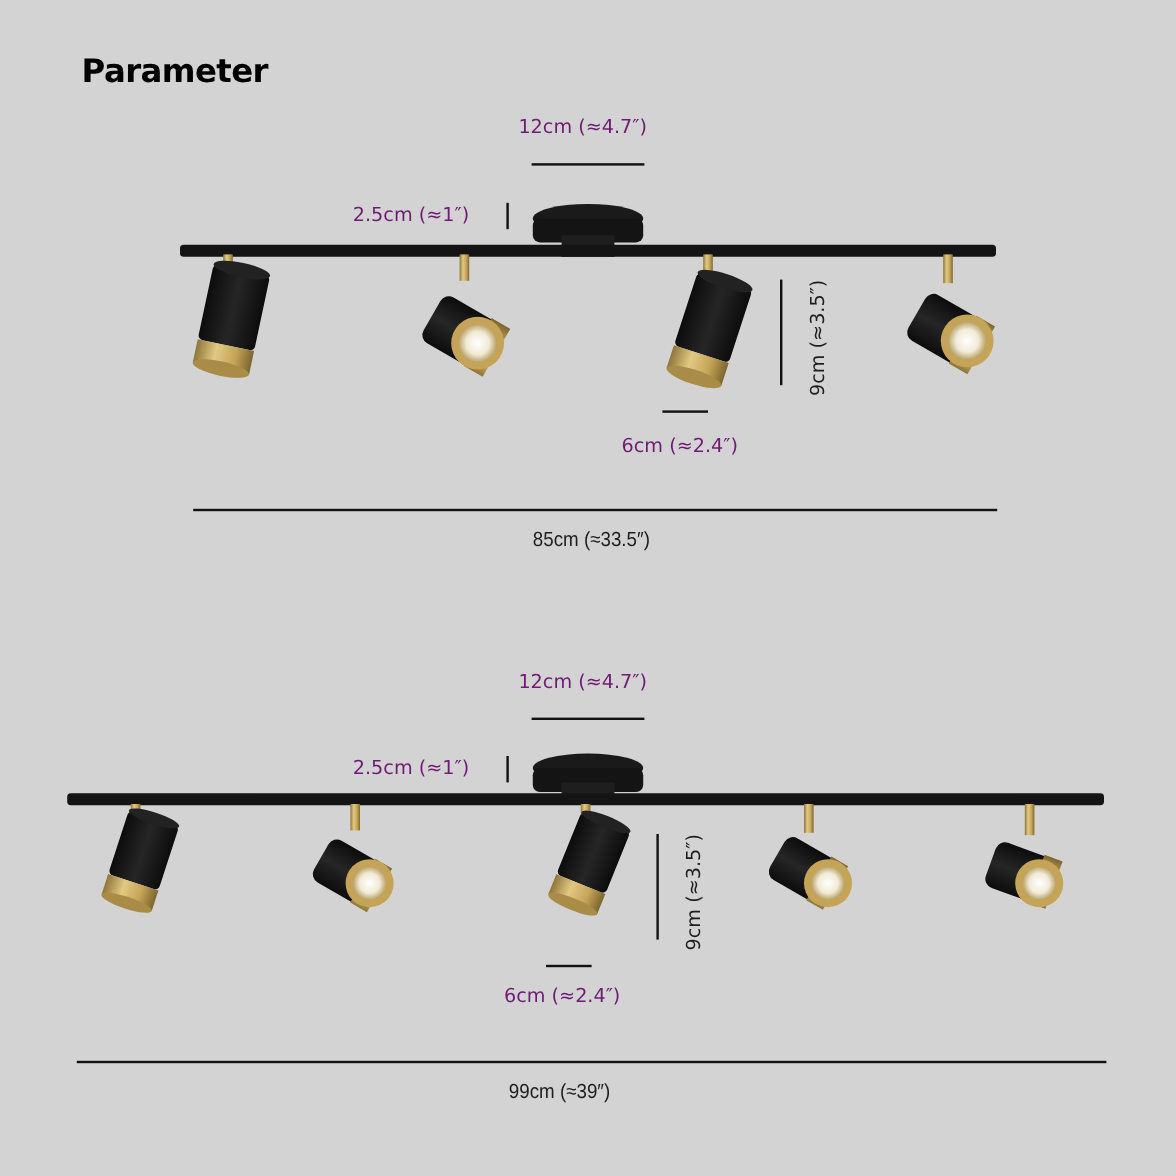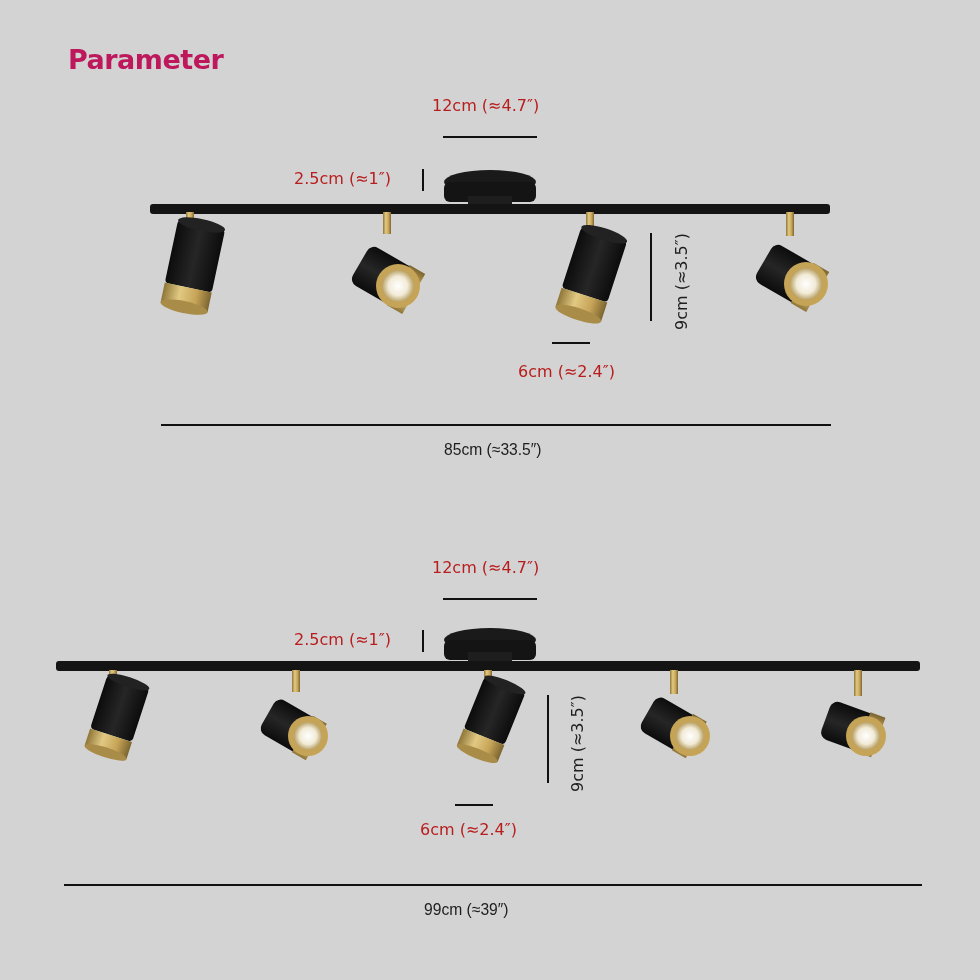--- a/index.html
+++ b/index.html
@@ -2,25 +2,25 @@
 <html><head>
   <meta charset="utf-8">
   <style>
     * { margin: 0; padding: 0; box-sizing: border-box; }
     html, body { width: 980px; height: 980px; background: #d3d3d3; overflow: hidden; }
     body { position: relative; font-family: "Liberation Sans", sans-serif; color: #1c1c1c; }
 
     .title {
       position: absolute; left: 68px; top: 44px;
       font-family: "DejaVu Sans", sans-serif; font-weight: bold;
-      font-size: 27px; letter-spacing: -0.5px; color: #be185d;
+      font-size: 27px; letter-spacing: -0.5px; color: #000000;
     }
     .lbl {
       position: absolute; font-family: "DejaVu Sans", sans-serif;
-      font-size: 16px; color: #b91c1c; white-space: nowrap;
+      font-size: 16px; color: #701a75; white-space: nowrap;
     }
     .lbl-narrow {
       position: absolute; font-family: "Liberation Sans", sans-serif;
       font-size: 17px; color: #1e1e1e; white-space: nowrap; transform: scaleX(0.92); transform-origin: left center;
     }
     .hline { position: absolute; height: 1.5px; background: #111; }
     .vline { position: absolute; width: 1.5px; background: #111; }
     .vlabel {
       position: absolute; font-family: "DejaVu Sans", sans-serif; font-size: 16px;
       color: #1e1e1e; white-space: nowrap; transform: rotate(-90deg); transform-origin: left top;

